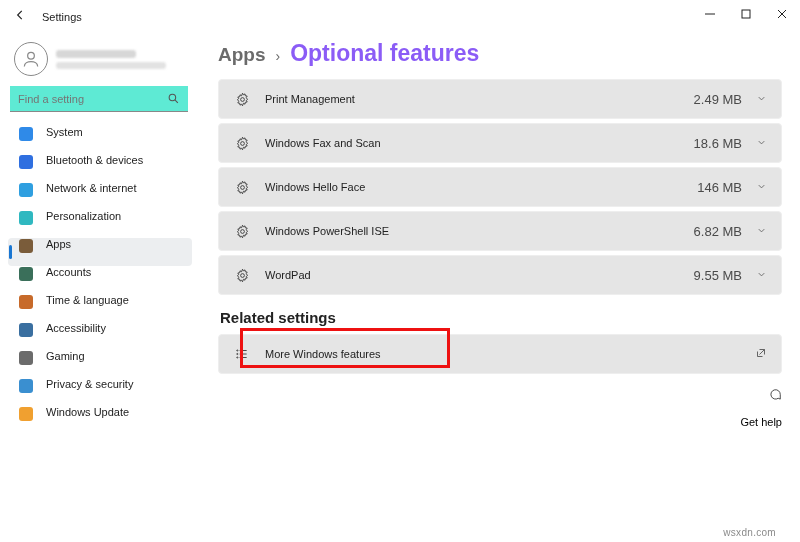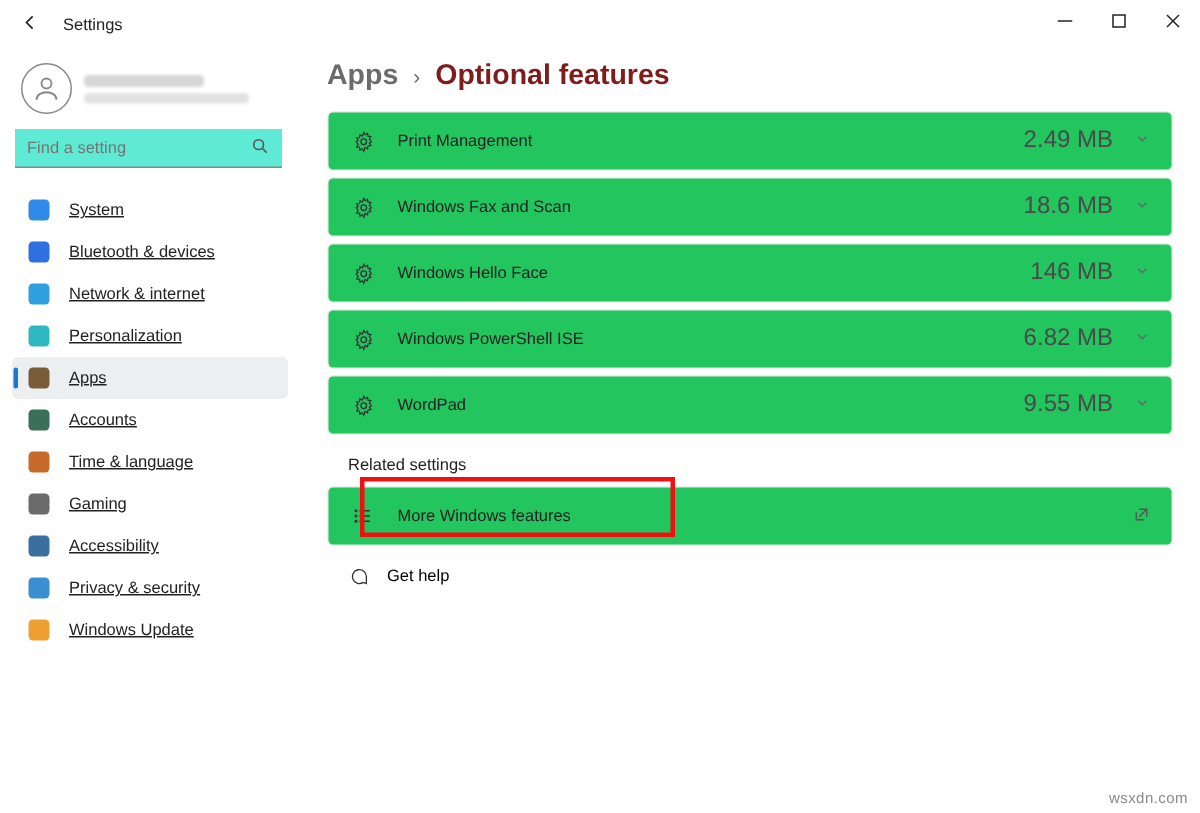--- a/index.html
+++ b/index.html
@@ -14,40 +14,40 @@
   .sidebar { width: 196px; flex-shrink: 0; padding: 4px 4px 0 8px; }
   .acct { display: flex; align-items: center; gap: 8px; padding: 4px 6px 10px 6px; }
   .avatar { width: 34px; height: 34px; border-radius: 50%; border: 1.5px solid #8a8a8a; display:flex; align-items:center; justify-content:center; }
   .avatar svg { stroke: #8a8a8a; }
   .acct-text .line1 { width: 80px; height: 8px; background: #d7d7d7; border-radius: 3px; filter: blur(1px); margin-bottom:4px;}
   .acct-text .line2 { width: 110px; height: 7px; background: #e2e2e2; border-radius: 3px; filter: blur(1px);}
   .search { position: relative; margin: 0 4px 14px 2px; }
   .search input { width: 100%; height: 26px; border: none; border-bottom: 1px solid #888; background: #5eead4; font-size: 11px; padding: 0 28px 0 8px; outline: none; color:#555; }
   .search .sicon { position: absolute; right: 8px; top: 5px; color: #555; }
   .nav { list-style: none; }
-  .nav li { display: flex; align-items: center; height: 28px; padding: 0 8px 0 10px; font-size: 11px; color: #222; border-radius: 4px; position: relative; cursor: pointer; text-decoration: underline; }
+  .nav li { display: flex; height: 28px; padding: 0 8px 0 10px; font-size: 11px; color: #222; border-radius: 4px; position: relative; cursor: pointer; }
   .nav li .nicon { width: 16px; height: 16px; margin-right: 12px; display:flex; align-items:center; justify-content:center; }
   .nav li.active { background: #eceef0; }
   .nav li.active::before { content:""; position:absolute; left:1px; top:7px; width:3px; height:14px; background:#1976d2; border-radius:2px; }
   .main { flex: 1; padding: 6px 18px 0 22px; overflow: hidden; height:100%; }
   .crumb { display:flex; align-items:baseline; gap:10px; margin-bottom: 12px; }
   .crumb .c1 { font-size: 19px; font-weight: 600; color:#6b6b6b; }
   .crumb .sep { font-size: 14px; color:#6b6b6b; }
-  .crumb .c2 { font-size: 19px; font-weight: 600; color:#7f1d1d; }
-  .card { background:#22c55e; border:1px solid #eee; border-radius:4px; height:40px; display:flex; align-items:center; padding:0 14px; margin-bottom:4px; font-size:11px; color:#222; }
+  .crumb .c2 { font-size: 23px; font-weight: 600; color:#8b5cf6; }
+  .card { background:#e5e5e5; border:1px solid #eee; border-radius:4px; height:40px; display:flex; align-items:center; padding:0 14px; margin-bottom:4px; font-size:11px; color:#222; }
   .card .cicon { width:18px; margin-right:14px; display:flex; align-items:center; justify-content:center;}
   .card .label { flex:1; }
-  .card .size { color:#4a4a4a; margin-right:14px; font-size:16px; }
+  .card .size { color:#4a4a4a; margin-right:14px; font-size:13px; }
   .card .chev { color:#666; }
-  .sect { font-size:11px; font-weight:400; color:#222; margin:14px 0 8px 14px; }
+  .sect { font-size:15px; font-weight:700; color:#222; margin:14px 0 8px 2px; }
   .highlight-wrap { position:relative; }
   .highlight { position:absolute; left:22px; top:-6px; width:210px; height:40px; border:3px solid #e11; pointer-events:none; }
   .openext { margin-left:auto; }
-  .help { display:flex; align-items:flex-start; gap:12px; margin-top:14px; font-size:11px; padding-left:14px; }
-  .watermark { position:absolute; right:8px; bottom:4px; font-size:10px; color:#8a8a8a; letter-spacing:0.3px;}
+  .help { display:flex; align-items:flex-end; gap:12px; margin-top:14px; font-size:11px; padding-left:14px;flex-direction:column; }
+  .watermark { position:absolute; right:24px; bottom:4px; font-size:10px; color:#8a8a8a; letter-spacing:0.3px;}
   
   .ico-sys{background:#2f8ae8;} .ico-bt{background:#2f6fe0;} .ico-net{background:#2f9fe0;} .ico-pers{background:#2fb8c0;}
   .ico-apps{background:#7a5c3a;} .ico-acc{background:#3a6f5a;} .ico-time{background:#c76a2a;} .ico-game{background:#6b6b6b;}
   .ico-accs{background:#3a6fa0;} .ico-priv{background:#3a8fd0;} .ico-upd{background:#f0a030;}
   .sbicon{width:14px;height:14px;border-radius:3px;}
 </style>
 </head>
 <body>
 
 <div class="titlebar">
@@ -139,29 +139,29 @@
           <span>Accounts</span>
         </li>
       <li>
           <span class="nicon">
             <span class="sbicon ico-time"></span>
           </span>
           <span>Time &amp; language</span>
         </li>
       <li>
           <span class="nicon">
+            <span class="sbicon ico-accs"></span>
+          </span>
+          <span>Accessibility</span>
+        </li>
+      <li>
+          <span class="nicon">
             <span class="sbicon ico-game"></span>
           </span>
           <span>Gaming</span>
-        </li>
-      <li>
-          <span class="nicon">
-            <span class="sbicon ico-accs"></span>
-          </span>
-          <span>Accessibility</span>
         </li>
       <li>
           <span class="nicon">
             <span class="sbicon ico-priv"></span>
           </span>
           <span>Privacy &amp; security</span>
         </li>
       <li>
           <span class="nicon">
             <span class="sbicon ico-upd"></span>

